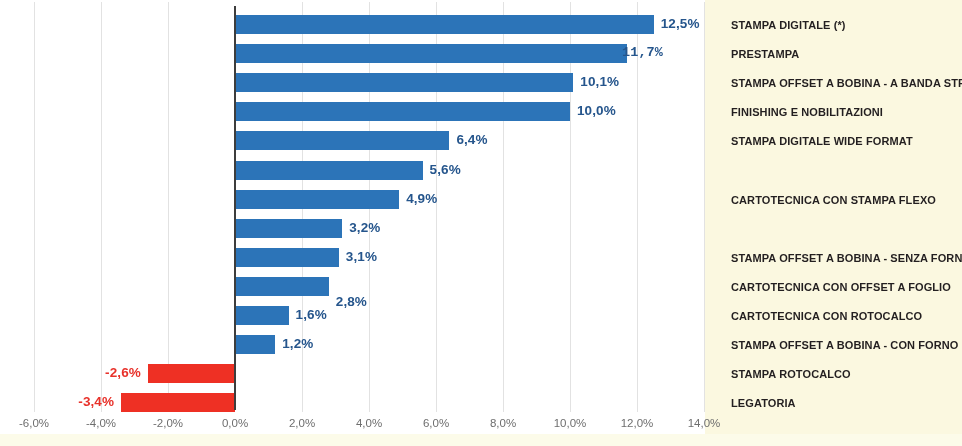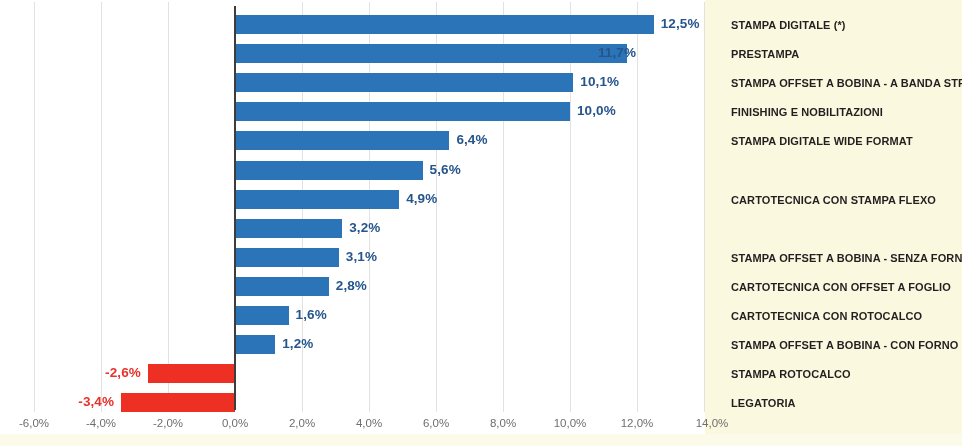--- a/index.html
+++ b/index.html
@@ -90,21 +90,21 @@
         <div class="gridline" style="left: 704px;"></div>
       </div>
     <div id="rows">
         <div class="row" style="top: 10px;">
           <div class="bar pos" style="left: 235px; width: 418.75px;"></div>
           <div class="val pos" style="left: 660.75px;">12,5%</div>
           <div class="catlabel">STAMPA DIGITALE (*)</div>
         </div>
         <div class="row" style="top: 39.1px;">
           <div class="bar pos" style="left: 235px; width: 391.95px;"></div>
-          <div class="val pos" style="left: 598px;">11,7%</div>
+          <div class="val pos" style="left: 622px; font-family: Liberation Mono, monospace;">11,7%</div>
           <div class="catlabel">PRESTAMPA</div>
         </div>
         <div class="row" style="top: 68.2px;">
           <div class="bar pos" style="left: 235px; width: 338.35px;"></div>
           <div class="val pos" style="left: 580.35px;">10,1%</div>
           <div class="catlabel">STAMPA OFFSET A BOBINA - A BANDA STRETTA</div>
         </div>
         <div class="row" style="top: 97.3px;">
           <div class="bar pos" style="left: 235px; width: 335px;"></div>
           <div class="val pos" style="left: 577px;">10,0%</div>
@@ -128,21 +128,21 @@
           <div class="bar pos" style="left: 235px; width: 107.2px;"></div>
           <div class="val pos" style="left: 349.2px;">3,2%</div>
         </div>
         <div class="row" style="top: 242.8px;">
           <div class="bar pos" style="left: 235px; width: 103.85px;"></div>
           <div class="val pos" style="left: 345.85px;">3,1%</div>
           <div class="catlabel">STAMPA OFFSET A BOBINA - SENZA FORNO</div>
         </div>
         <div class="row" style="top: 271.9px;">
           <div class="bar pos" style="left: 235px; width: 93.8px;"></div>
-          <div class="val pos" style="left: 335.8px;">2,8%</div>
+          <div class="val pos" style="left: 335.8px; margin-top: 16px;">2,8%</div>
           <div class="catlabel">CARTOTECNICA CON OFFSET A FOGLIO</div>
         </div>
         <div class="row" style="top: 301px;">
           <div class="bar pos" style="left: 235px; width: 53.6px;"></div>
           <div class="val pos" style="left: 295.6px;">1,6%</div>
           <div class="catlabel">CARTOTECNICA CON ROTOCALCO</div>
         </div>
         <div class="row" style="top: 330.1px;">
           <div class="bar pos" style="left: 235px; width: 40.2px;"></div>
           <div class="val pos" style="left: 282.2px;">1,2%</div>
@@ -167,16 +167,16 @@
       <div class="tick" style="left: 34px;">-6,0%</div>
       <div class="tick" style="left: 101px;">-4,0%</div>
       <div class="tick" style="left: 168px;">-2,0%</div>
       <div class="tick" style="left: 235px;">0,0%</div>
       <div class="tick" style="left: 302px;">2,0%</div>
       <div class="tick" style="left: 369px;">4,0%</div>
       <div class="tick" style="left: 436px;">6,0%</div>
       <div class="tick" style="left: 503px;">8,0%</div>
       <div class="tick" style="left: 570px;">10,0%</div>
       <div class="tick" style="left: 637px;">12,0%</div>
-      <div class="tick" style="left: 704px; margin-left: 8px;">14,0%</div>
+      <div class="tick" style="left: 704px;">14,0%</div>
     </div>
 
 </div>
 
 </body></html>

